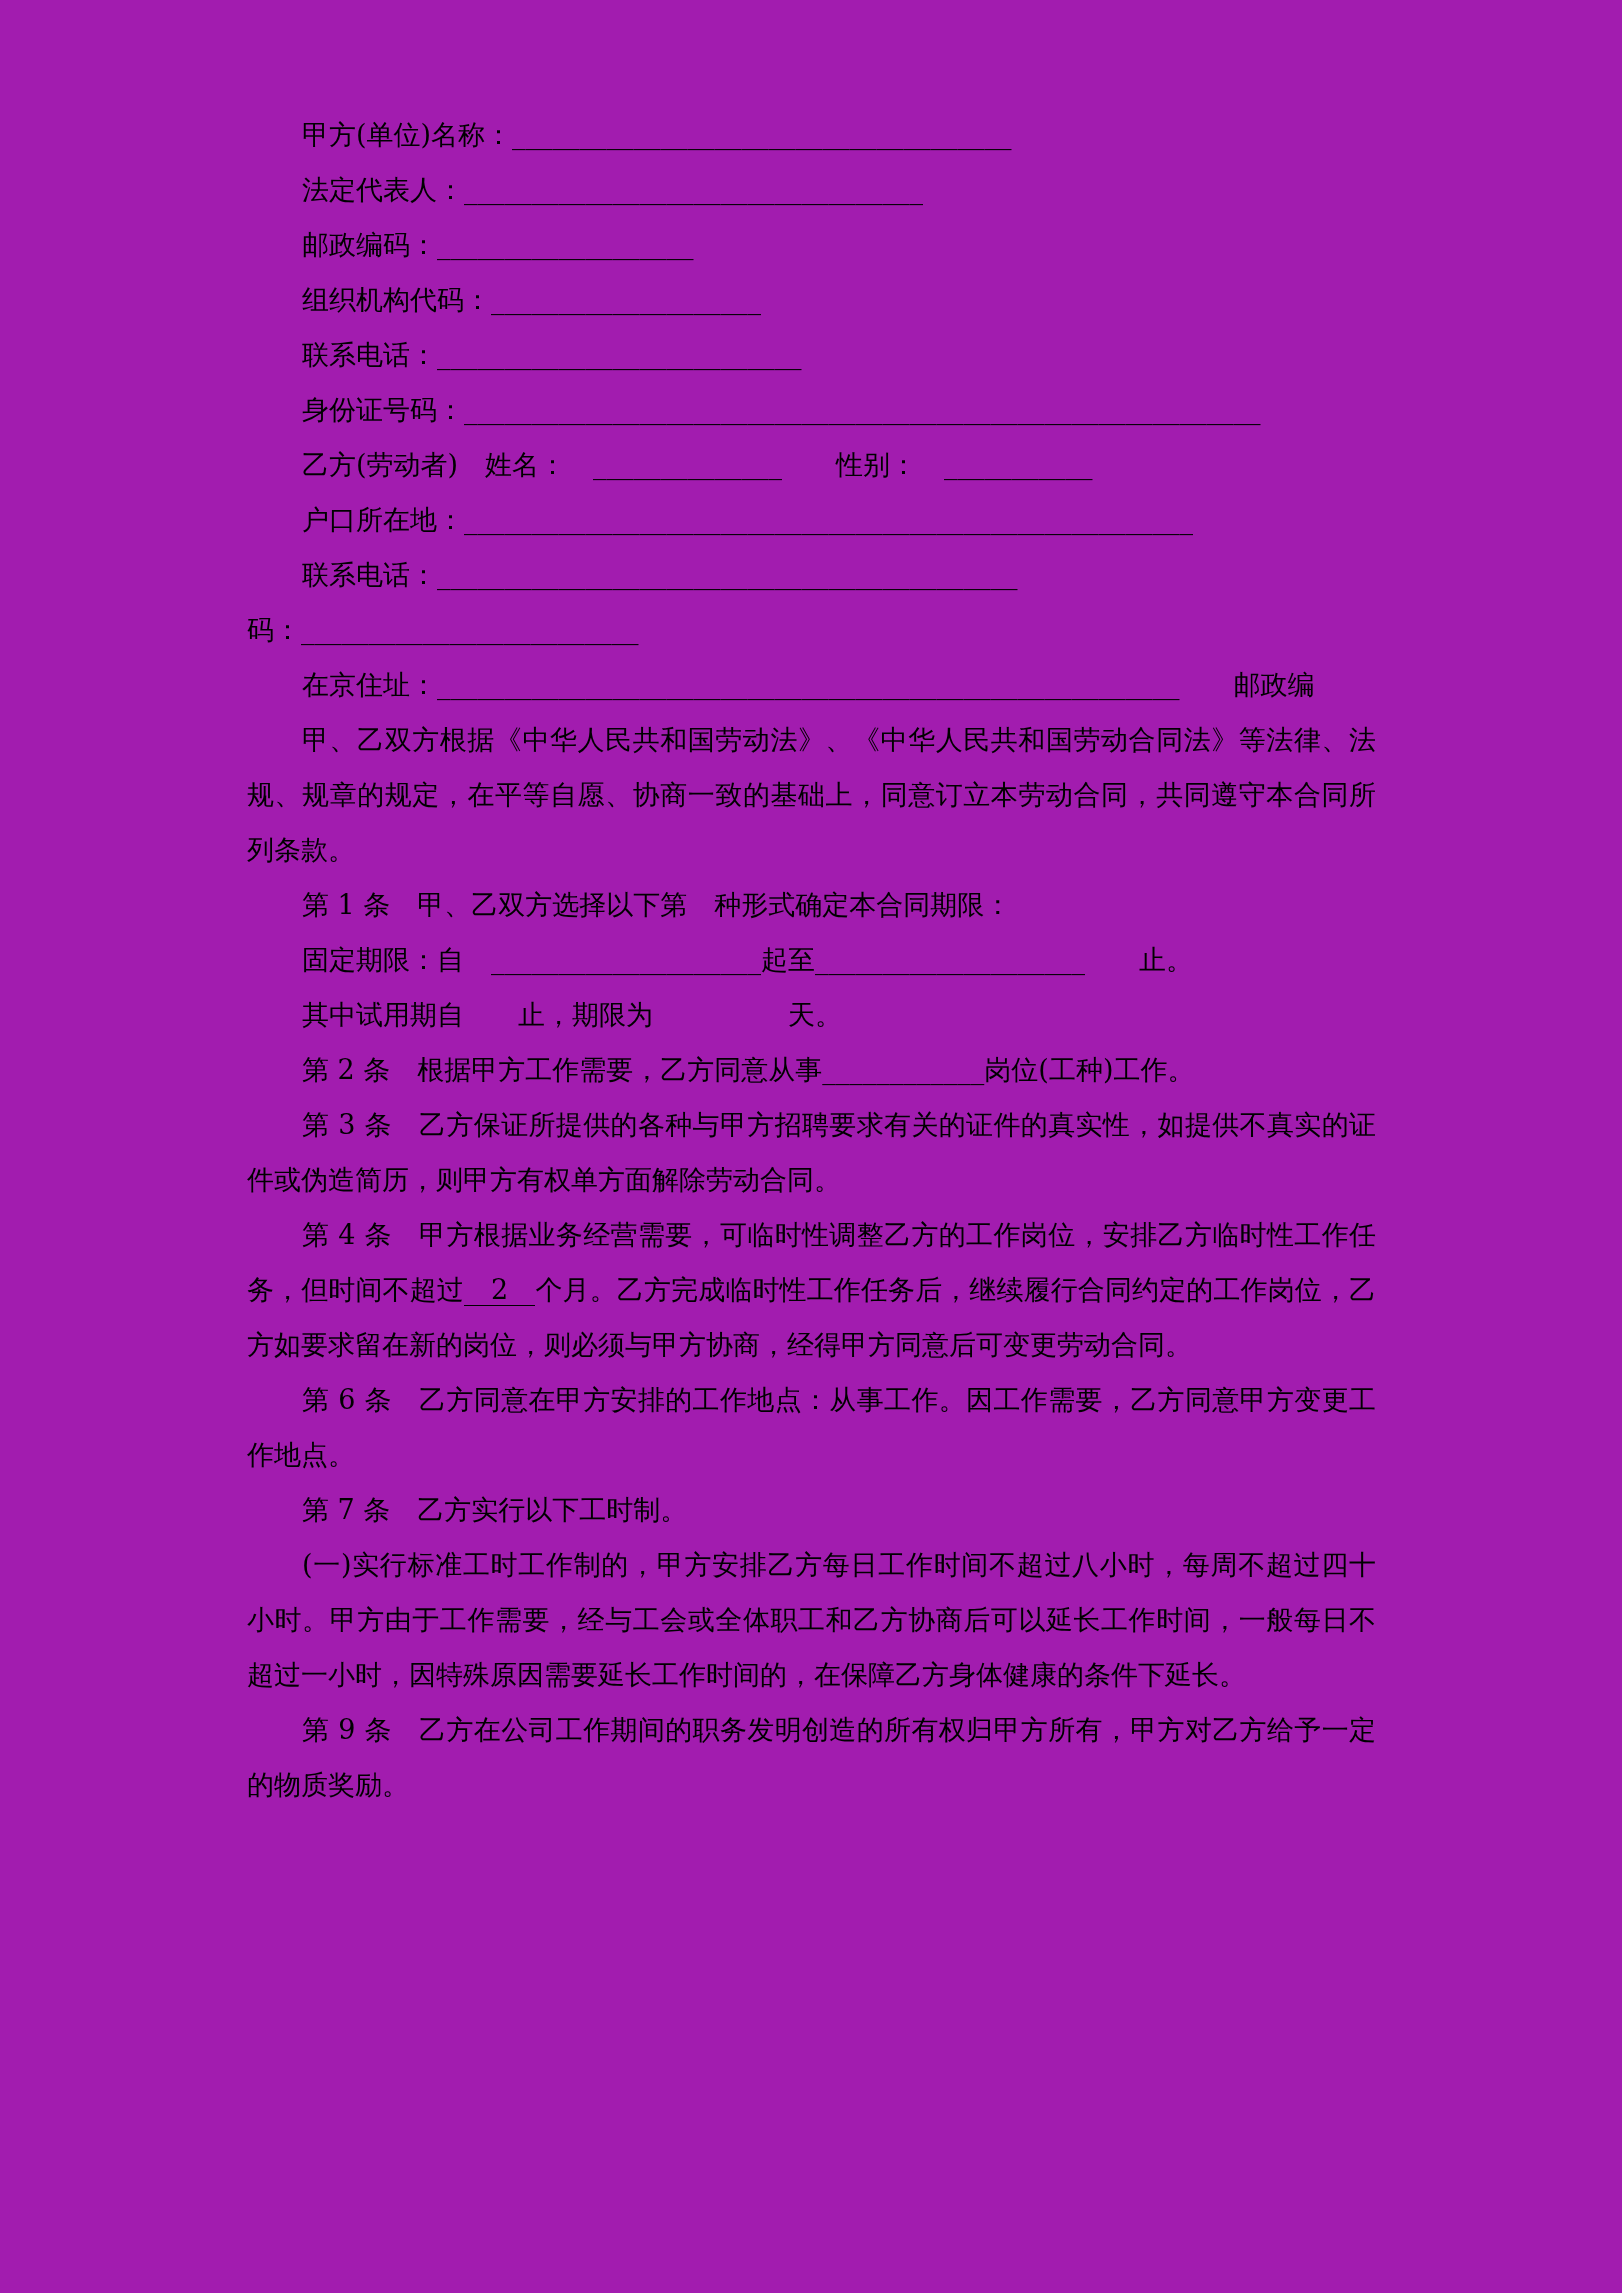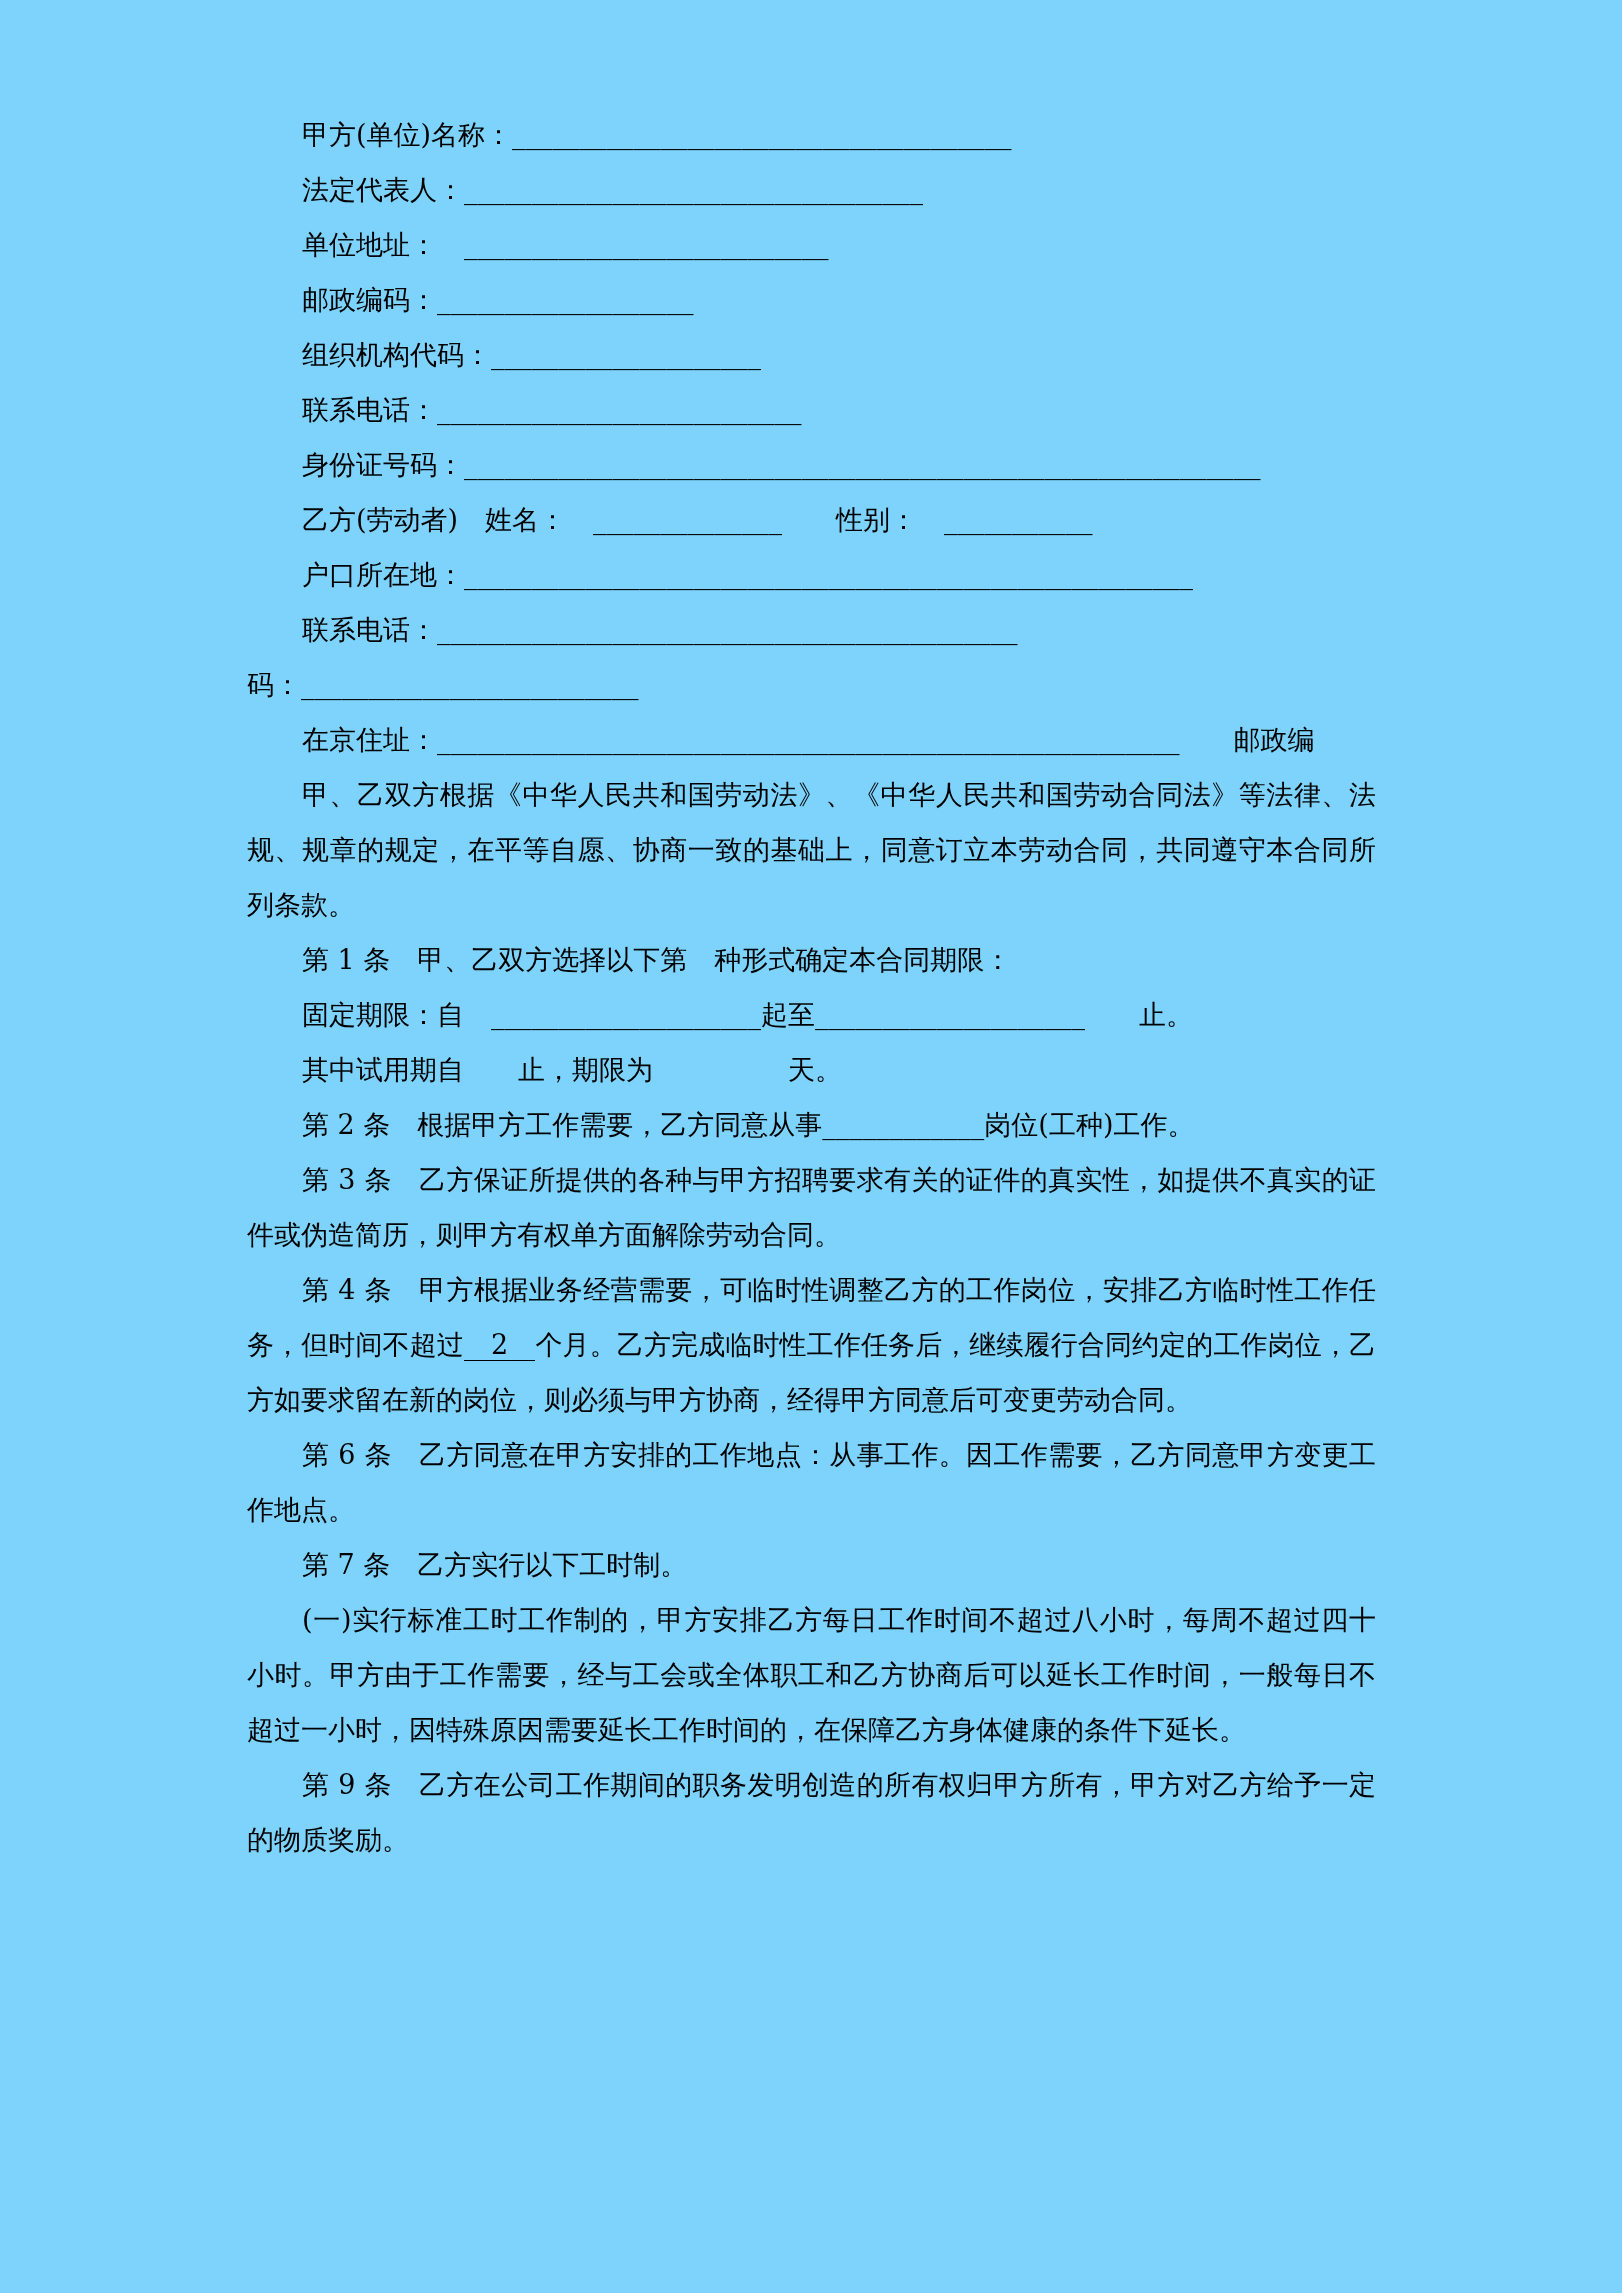--- a/index.html
+++ b/index.html
@@ -5,21 +5,21 @@
   html, body {
     margin: 0;
     padding: 0;
     background: #ffffff;
   }
   .page {
     width: 1623px;
     min-height: 2294px;
     box-sizing: border-box;
     padding: 107px 247px 109px 247px;
-    background: #7dd3fc;
+    background: #a21caf;
     color: #000000;
     font-family: "DejaVu Serif", "Liberation Serif", serif;
     font-size: 27px;
     line-height: 55px;
   }
   p.line {
     margin: 0;
     text-align: justify;
     word-break: break-all;
   }
@@ -33,21 +33,20 @@
     border-bottom: 1.8px solid #000;
   }
 </style>
 </head>
 <body>
 
 <div class="page">
   <div>
       <p class="line indent"><span class="seg">甲方(单位)名称：</span><span class="seg">_____________________________________</span></p>
       <p class="line indent"><span class="seg">法定代表人：</span><span class="seg">__________________________________</span></p>
-      <p class="line indent"><span class="seg">单位地址：　</span><span class="seg">___________________________</span></p>
       <p class="line indent"><span class="seg">邮政编码：</span><span class="seg">___________________</span></p>
       <p class="line indent"><span class="seg">组织机构代码：</span><span class="seg">____________________</span></p>
       <p class="line indent"><span class="seg">联系电话：</span><span class="seg">___________________________</span></p>
       <p class="line indent"><span class="seg">身份证号码：</span><span class="seg">___________________________________________________________</span></p>
       <p class="line indent"><span class="seg">乙方(劳动者)　姓名：　</span><span class="seg">______________</span><span class="seg">　　性别：　</span><span class="seg">___________</span></p>
       <p class="line indent"><span class="seg">户口所在地：</span><span class="seg">______________________________________________________</span></p>
       <p class="line indent"><span class="seg">联系电话：</span><span class="seg">___________________________________________</span></p>
       <p class="line"><span class="seg">码：</span><span class="seg">_________________________</span></p>
       <p class="line indent"><span class="seg">在京住址：</span><span class="seg">_______________________________________________________</span><span class="seg">　　邮政编</span></p>
       <p class="line indent"><span class="seg">甲、乙双方根据《中华人民共和国劳动法》、《中华人民共和国劳动合同法》等法律、法规、规章的规定，在平等自愿、协商一致的基础上，同意订立本劳动合同，共同遵守本合同所列条款。</span></p>

